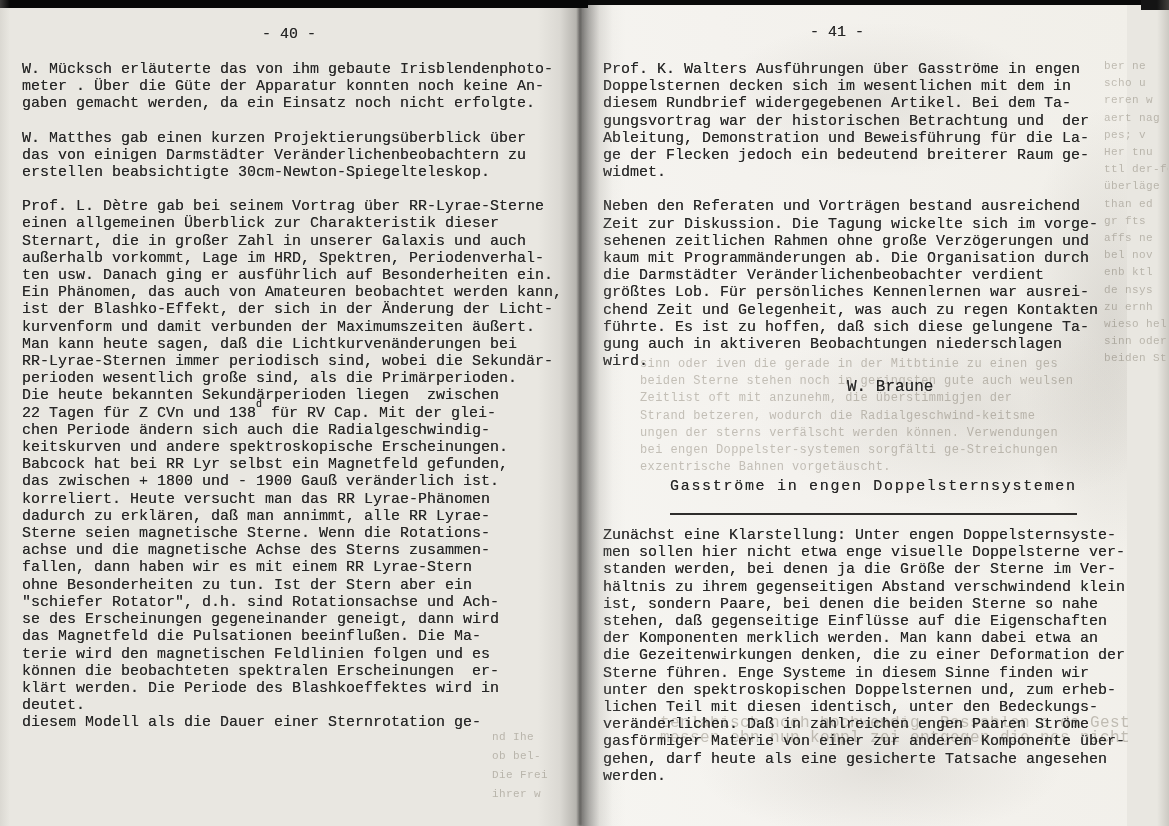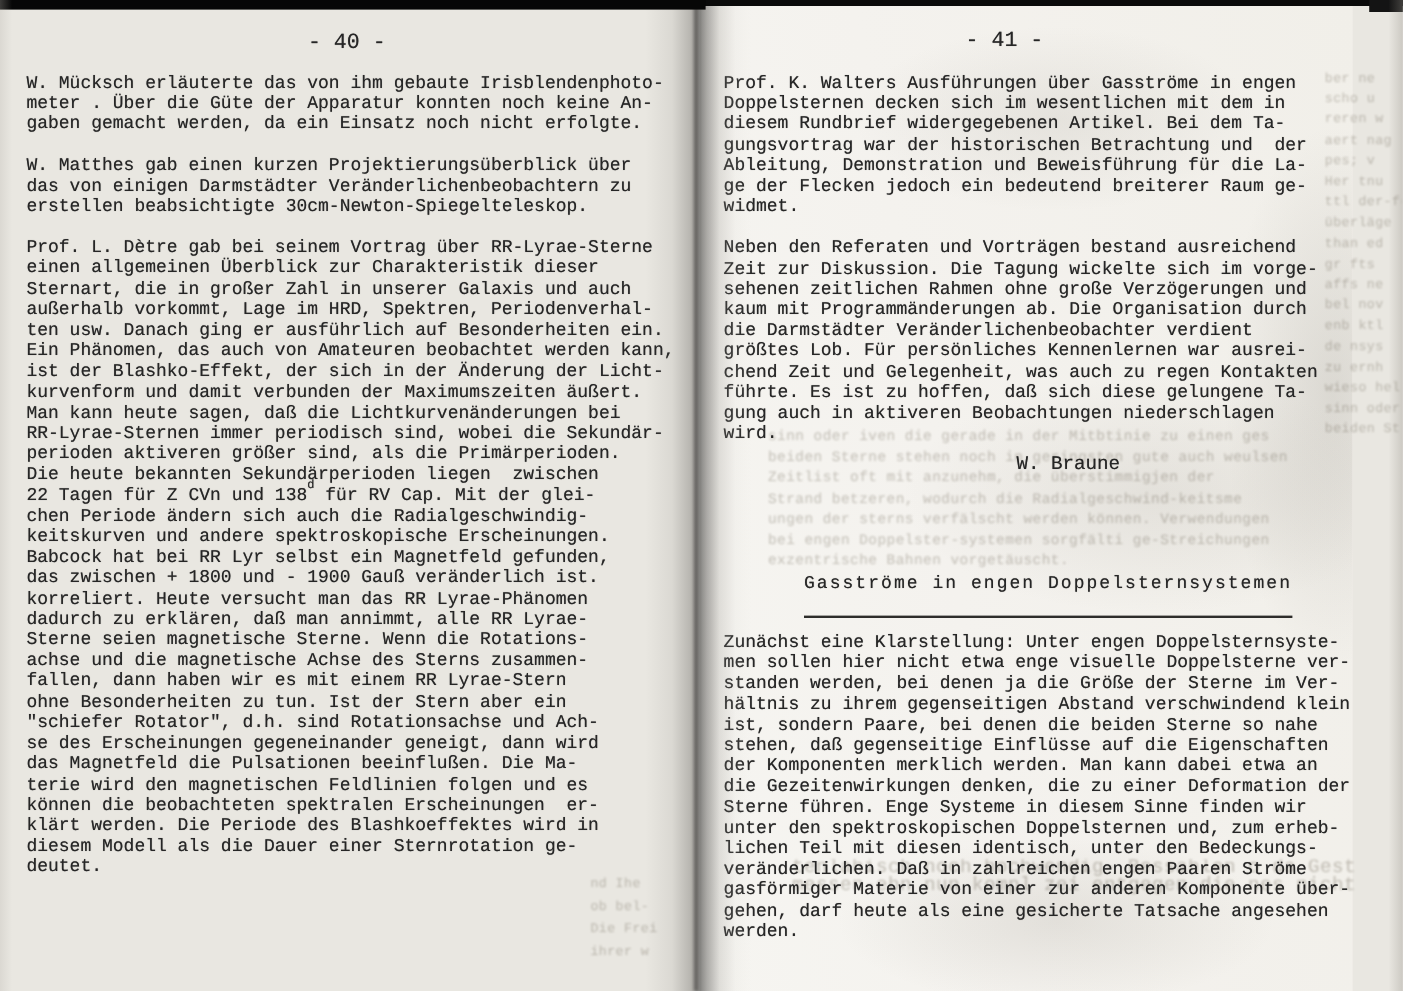--- a/index.html
+++ b/index.html
@@ -16,21 +16,21 @@
       radial-gradient(ellipse 220px 120px at 80% 82%, rgba(168,164,156,0.16), transparent 70%),
       linear-gradient(100deg,#f7f6f2 0%,#f4f2ed 55%,#ecead4f 100%),#f4f2ed;}
   .page-right{left:578px;width:549px;
     background:
       radial-gradient(ellipse 240px 110px at 55% 12%, rgba(165,160,150,0.18), transparent 70%),
       radial-gradient(ellipse 300px 140px at 70% 50%, rgba(165,160,150,0.20), transparent 70%),
       radial-gradient(ellipse 260px 100px at 55% 93%, rgba(165,160,150,0.22), transparent 70%),
       radial-gradient(ellipse 120px 300px at 97% 40%, rgba(150,146,138,0.25), transparent 75%),
       linear-gradient(260deg,#f1efe9 0%,#f4f2ee 60%,#f6f5f1 100%),#f3f1ec;}
 
-  .page-num{position:absolute;font-size:18px;white-space:pre;}
+  .page-num{position:absolute;font-size:15px;white-space:pre;}
   .page-left .page-num{top:26px;left:0;width:578px;text-align:center;}
   .page-right .page-num{top:24px;left:0;width:518px;text-align:center;}
 
   .body-text{position:absolute;font-size:15px;line-height:17.2px;}
   .page-left .body-text{top:61px;left:22px;}
   .page-right .body-text.upper{top:61px;left:25px;}
   .page-right .body-text.section{top:527px;left:25px;}
   .para{margin-bottom:17px;}
   .para:last-child{margin-bottom:0;}
   .tline{white-space:pre;}
@@ -84,41 +84,41 @@
           <div class="tline">Prof. L. Dètre gab bei seinem Vortrag über RR-Lyrae-Sterne</div>
           <div class="tline">einen allgemeinen Überblick zur Charakteristik dieser</div>
           <div class="tline">Sternart, die in großer Zahl in unserer Galaxis und auch</div>
           <div class="tline">außerhalb vorkommt, Lage im HRD, Spektren, Periodenverhal-</div>
           <div class="tline">ten usw. Danach ging er ausführlich auf Besonderheiten ein.</div>
           <div class="tline">Ein Phänomen, das auch von Amateuren beobachtet werden kann,</div>
           <div class="tline">ist der Blashko-Effekt, der sich in der Änderung der Licht-</div>
           <div class="tline">kurvenform und damit verbunden der Maximumszeiten äußert.</div>
           <div class="tline">Man kann heute sagen, daß die Lichtkurvenänderungen bei</div>
           <div class="tline">RR-Lyrae-Sternen immer periodisch sind, wobei die Sekundär-</div>
-          <div class="tline">perioden aktiveren größer sind, als die Primärperioden.</div>
+          <div class="tline">perioden wesentlich große sind, als die Primärperioden.</div>
           <div class="tline">Die heute bekannten Sekundärperioden liegen  zwischen</div>
           <div class="tline">22 Tagen für Z CVn und 138<sup>d</sup> für RV Cap. Mit der glei-</div>
           <div class="tline">chen Periode ändern sich auch die Radialgeschwindig-</div>
           <div class="tline">keitskurven und andere spektroskopische Erscheinungen.</div>
           <div class="tline">Babcock hat bei RR Lyr selbst ein Magnetfeld gefunden,</div>
           <div class="tline">das zwischen + 1800 und - 1900 Gauß veränderlich ist.</div>
           <div class="tline">korreliert. Heute versucht man das RR Lyrae-Phänomen</div>
           <div class="tline">dadurch zu erklären, daß man annimmt, alle RR Lyrae-</div>
           <div class="tline">Sterne seien magnetische Sterne. Wenn die Rotations-</div>
           <div class="tline">achse und die magnetische Achse des Sterns zusammen-</div>
           <div class="tline">fallen, dann haben wir es mit einem RR Lyrae-Stern</div>
           <div class="tline">ohne Besonderheiten zu tun. Ist der Stern aber ein</div>
           <div class="tline">"schiefer Rotator", d.h. sind Rotationsachse und Ach-</div>
           <div class="tline">se des Erscheinungen gegeneinander geneigt, dann wird</div>
           <div class="tline">das Magnetfeld die Pulsationen beeinflußen. Die Ma-</div>
           <div class="tline">terie wird den magnetischen Feldlinien folgen und es</div>
           <div class="tline">können die beobachteten spektralen Erscheinungen  er-</div>
           <div class="tline">klärt werden. Die Periode des Blashkoeffektes wird in</div>
+          <div class="tline">deutet.</div>
           <div class="tline">diesem Modell als die Dauer einer Sternrotation ge-</div>
-          <div class="tline">deutet.</div>
         </div>
       </div>
   </div>
 
   <div class="page page-right">
     <div class="page-num">- 41 -</div>
     <div class="body-text upper">
         <div class="para">
           <div class="tline">Prof. K. Walters Ausführungen über Gasströme in engen</div>
           <div class="tline">Doppelsternen decken sich im wesentlichen mit dem in</div>

